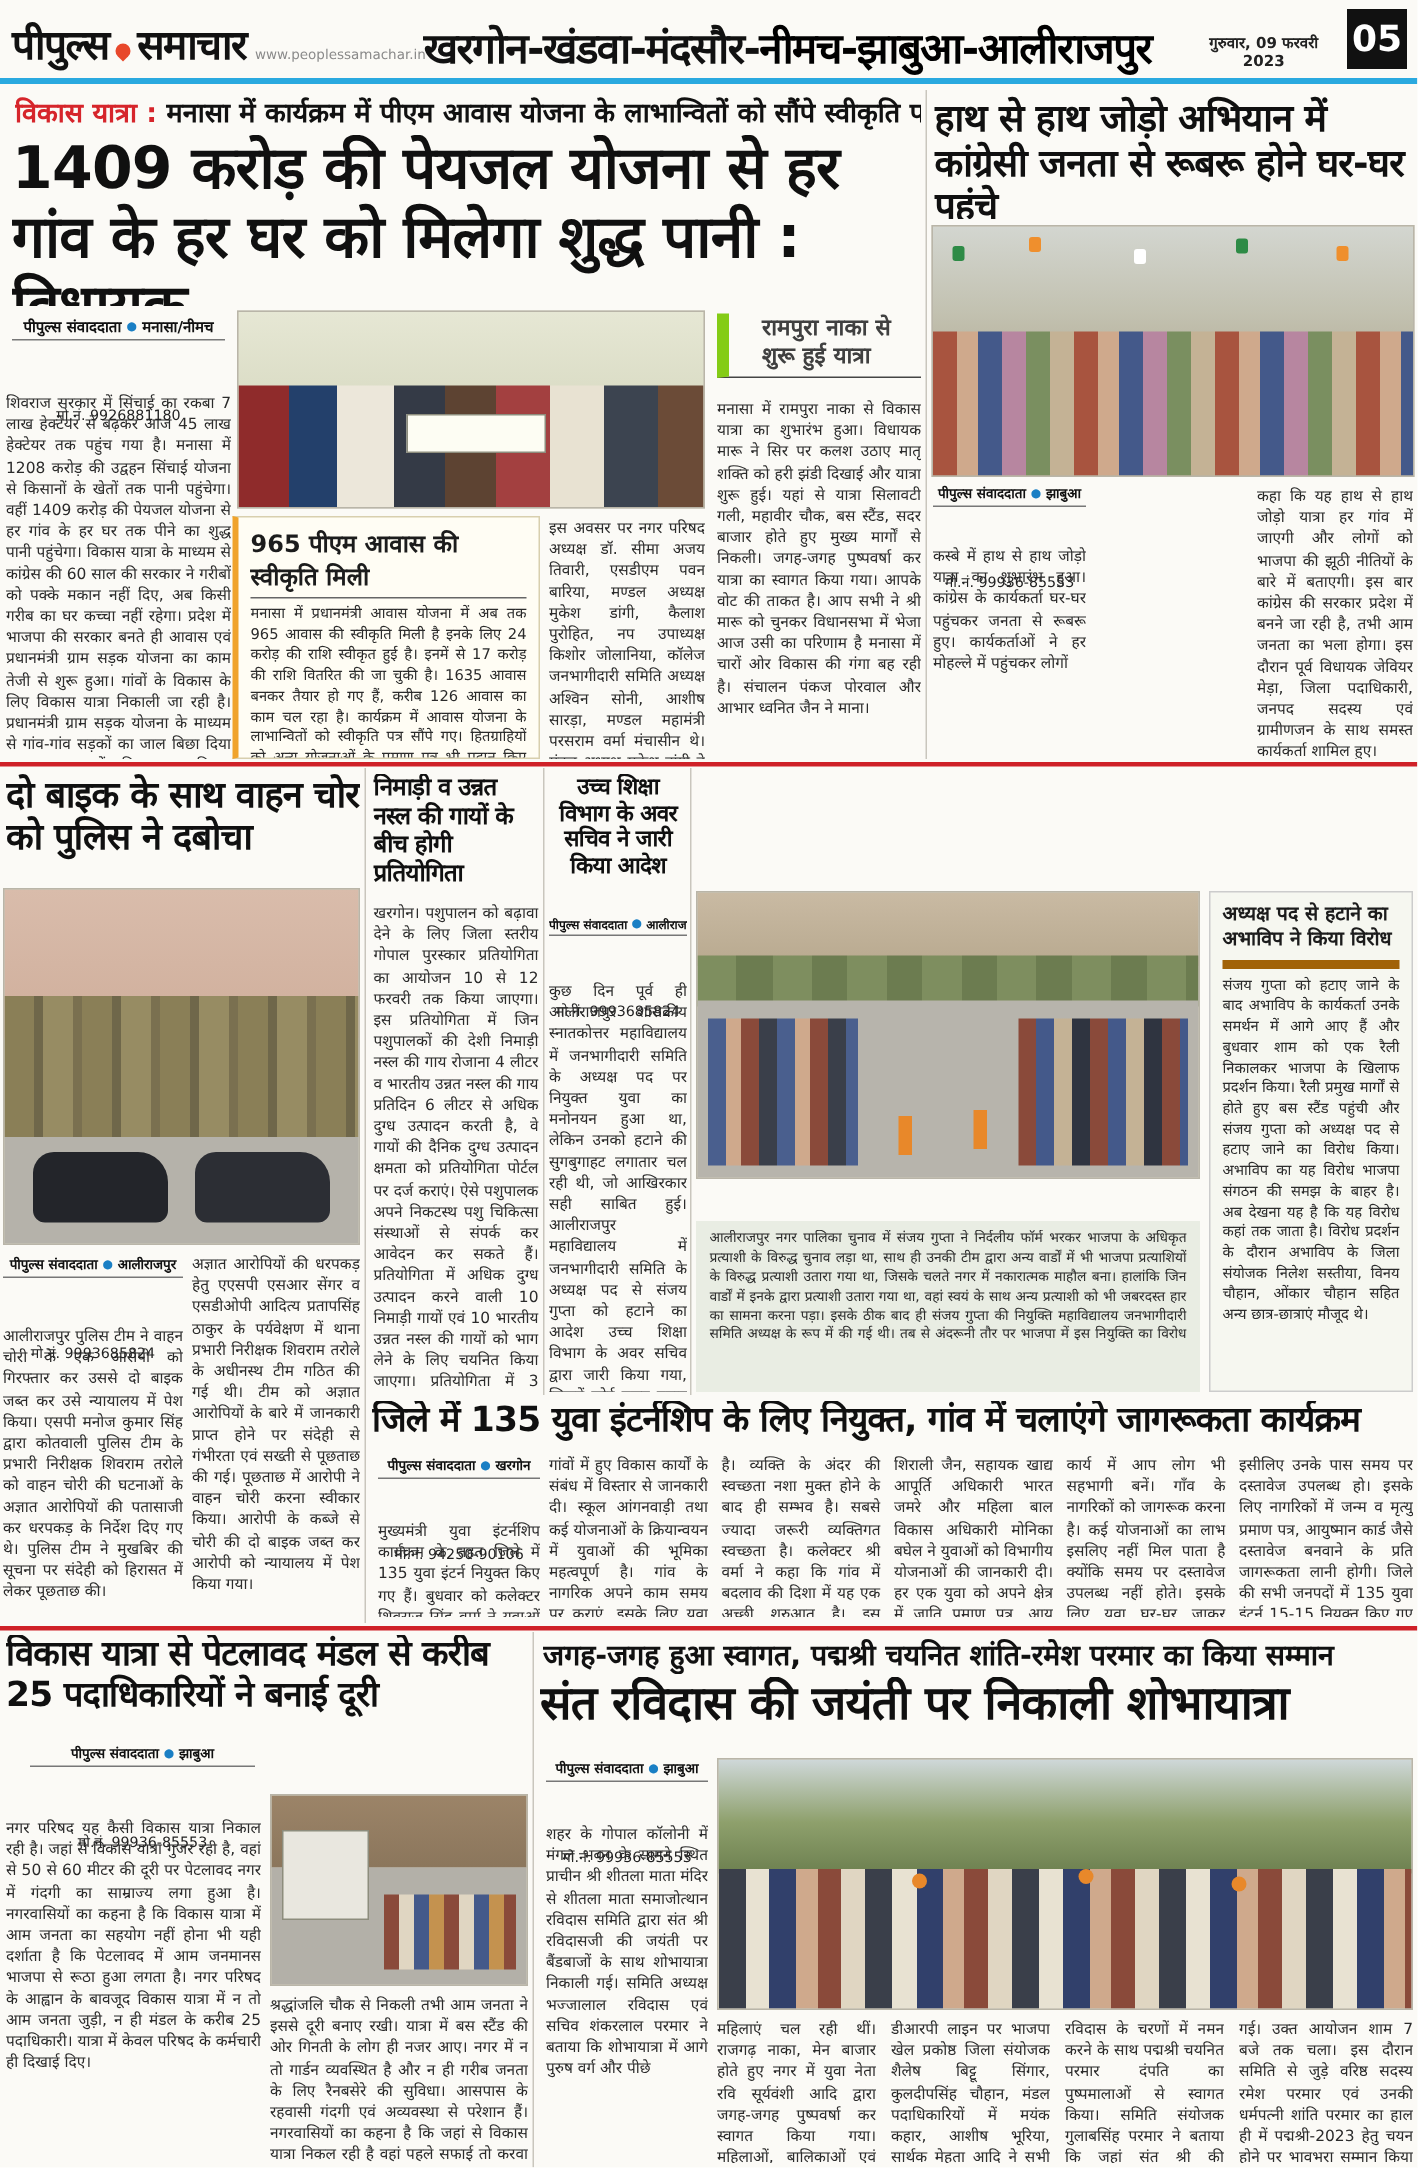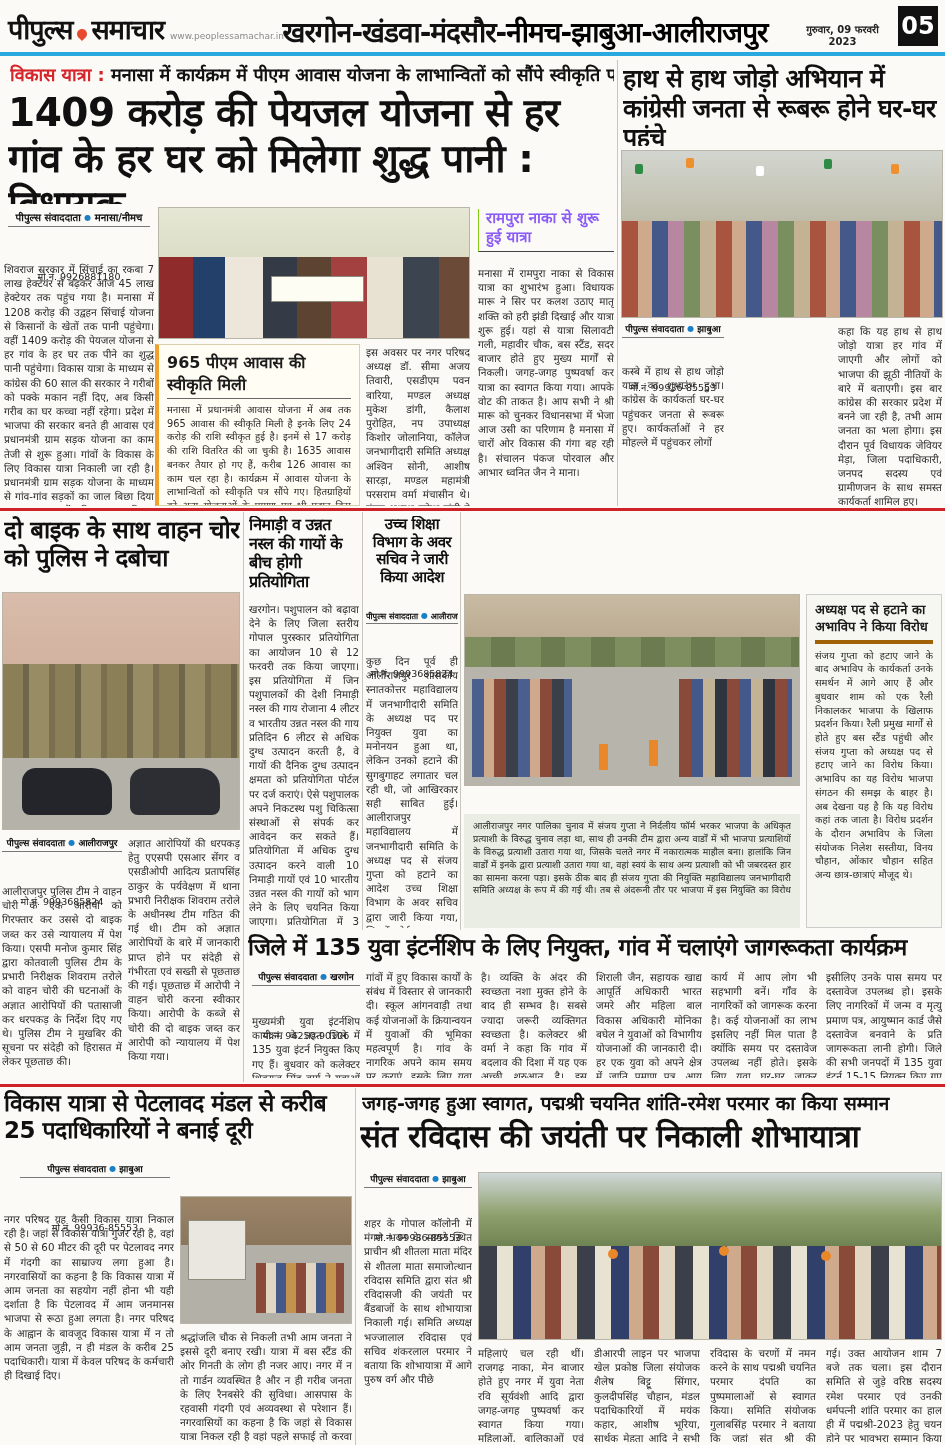--- a/index.html
+++ b/index.html
@@ -20,27 +20,27 @@
   .vline{background:#c9c6bd;width:1px;}
   
   .kicker{font-size:18px;font-weight:bold;color:#111;white-space:nowrap;overflow:hidden;}
   .kicker .red{color:#d6252b;}
   .headline{font-weight:bold;color:#101010;line-height:1.18;letter-spacing:-0.5px;overflow:hidden;}
   .bt{font-size:10.3px;line-height:1.38;text-align:justify;color:#2b2b2b;overflow:hidden;}
   .byline{font-weight:bold;font-size:10px;color:#111;border-bottom:1px solid #777;padding-bottom:2px;text-align:center;white-space:nowrap;overflow:hidden;}
   .bdot{color:#1a7fc4;font-size:8px;vertical-align:1px;}
   .phone{font-size:9.5px;text-align:center;padding-top:3px;color:#222;margin-top:40px;}
   .caption{font-weight:bold;font-size:10.2px;color:#111;border-bottom:1px solid #555;padding-bottom:2px;overflow:hidden;white-space:nowrap;}
-  .subhead{font-weight:bold;font-size:15px;line-height:1.25;color:#8b5cf6;border-left:1px solid #84cc16;padding-left:7px;border-bottom:1px solid #444;padding-bottom:4px;}
+  .subhead{font-weight:bold;font-size:15px;line-height:1.25;color:#404040;border-left:8px solid #84cc16;padding-left:22px;border-bottom:1px solid #444;padding-bottom:4px;}
   .boxed{border:1px solid #d8cfae;border-left:4px solid #f0a32c;background:#fffdf4;padding:6px 8px;overflow:hidden;}
   .boxed .btitle{font-weight:bold;font-size:16px;border-bottom:1px solid #666;padding-bottom:3px;margin-bottom:4px;}
   .graybox{background:#e9ede3;padding:6px 9px;overflow:hidden;}
   .graybox .btitle{font-weight:bold;font-size:13.5px;border-bottom:1px solid #666;padding-bottom:3px;margin-bottom:4px;}
   .sidebox{background:#f6f7f0;border:1px solid #ccc;padding:7px 8px;overflow:hidden;}
-  .sidebox .btitle{font-weight:bold;font-size:13px;line-height:1.3;border-bottom:4px solid #a16207;padding-bottom:4px;margin-bottom:5px;}
+  .sidebox .btitle{font-weight:bold;font-size:13px;line-height:1.3;border-bottom:6px solid #a16207;padding-bottom:4px;margin-bottom:5px;}
   .boxtext{font-size:9.8px;line-height:1.4;text-align:justify;color:#2b2b2b;}
   
   .photo{position:absolute;overflow:hidden;background:#cfcbbd;border:1px solid #b9b5a8;}
   .ph{position:absolute;}
 </style>
 </head>
 <body>
 
 <div class="page">
 

